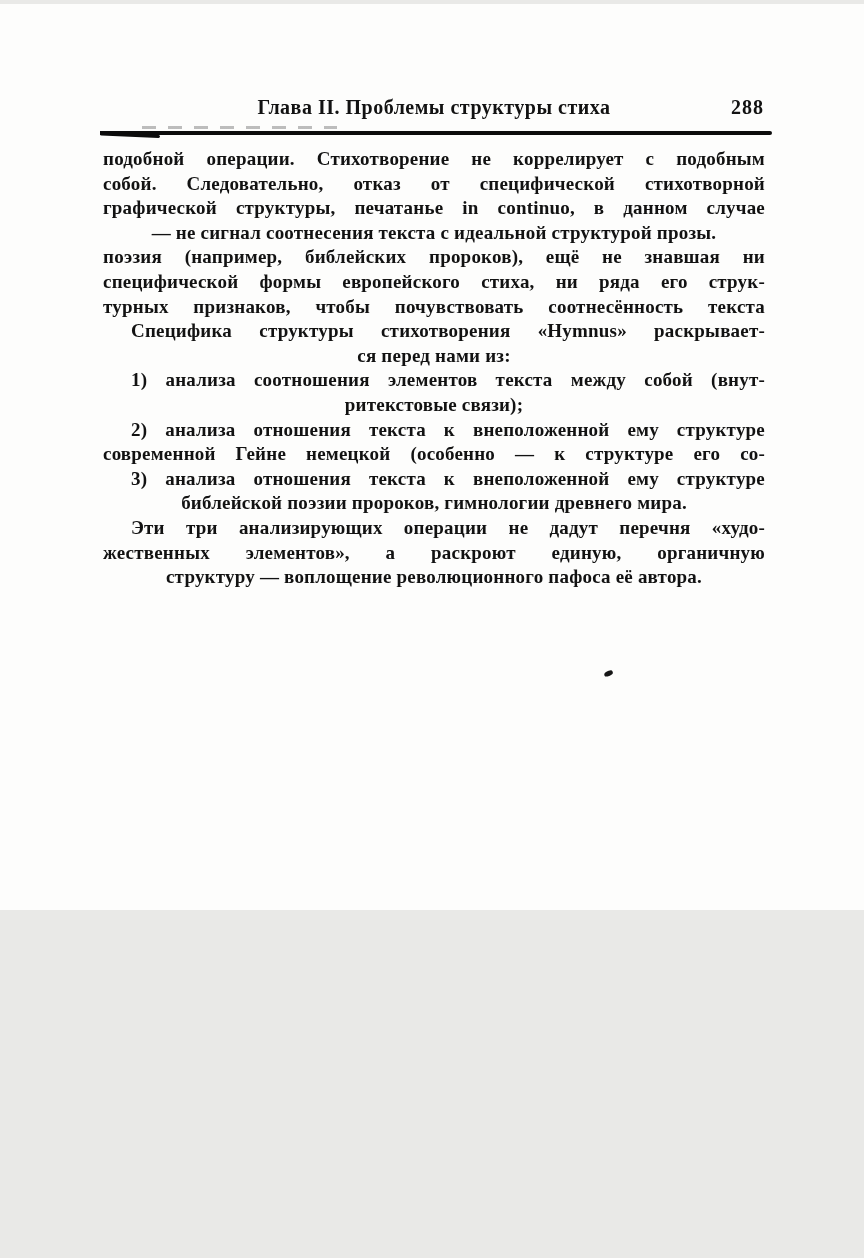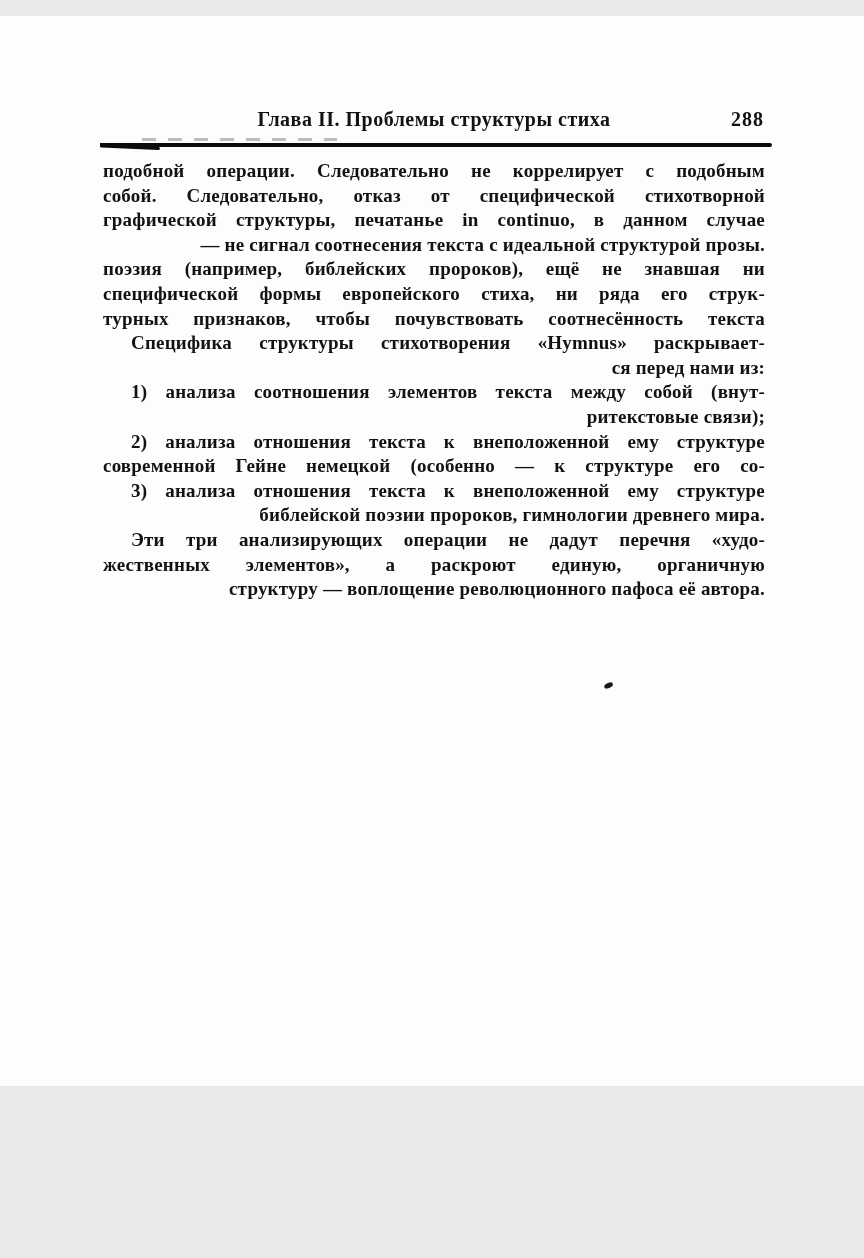--- a/index.html
+++ b/index.html
@@ -4,22 +4,22 @@
 <style>
   html, body {
     margin: 0;
     padding: 0;
     background: #e9e9e7;
     font-family: "Liberation Serif", serif;
   }
   .page {
     position: relative;
     width: 864px;
-    height: 1070px;
-    margin: 16px auto;
+    height: 906px;
+    margin: 4px auto;
     background: #fdfdfc;
     color: #121212;
     overflow: hidden;
   }
   .header {
     position: absolute;
     top: 92px;
     left: 102px;
     width: 664px;
     height: 26px;
@@ -77,21 +77,21 @@
     left: 103px;
     width: 662px;
     font-size: 19px;
     font-weight: 700;
     letter-spacing: 0.2px;
   }
   .line {
     line-height: 24.6px;
     height: 24.6px;
     white-space: nowrap;
-    text-align: right;
+    text-align: center;
   }
   .line.j {
     white-space: normal;
     text-align: justify;
     text-align-last: justify;
   }
   .line.ind {
     padding-left: 28px;
   }
   .ink-speck {
@@ -113,21 +113,21 @@
   <div class="header">
     <div class="chapter-title">Глава II. Проблемы структуры стиха</div>
     <div class="page-number">288</div>
   </div>
 
   <div class="header-rule-smudge"></div>
   <div class="header-rule"></div>
   <div class="header-rule-tail"></div>
 
   <div class="body-text">
-      <div class="line j">подобной операции. Следовательно не коррелирует с подобным</div>
+      <div class="line j">подобной операции. Стихотворение не коррелирует с подобным</div>
       <div class="line j">собой. Следовательно, отказ от специфической стихотворной</div>
       <div class="line j">графической структуры, печатанье in continuo, в данном случае</div>
       <div class="line">— не сигнал соотнесения текста с идеальной структурой прозы.</div>
       <div class="line j">поэзия (например, библейских пророков), ещё не знавшая ни</div>
       <div class="line j">специфической формы европейского стиха, ни ряда его струк-</div>
       <div class="line j">турных признаков, чтобы почувствовать соотнесённость текста</div>
       <div class="line j ind">Специфика структуры стихотворения «Hymnus» раскрывает-</div>
       <div class="line">ся перед нами из:</div>
       <div class="line j ind">1) анализа соотношения элементов текста между собой (внут-</div>
       <div class="line">ритекстовые связи);</div>

